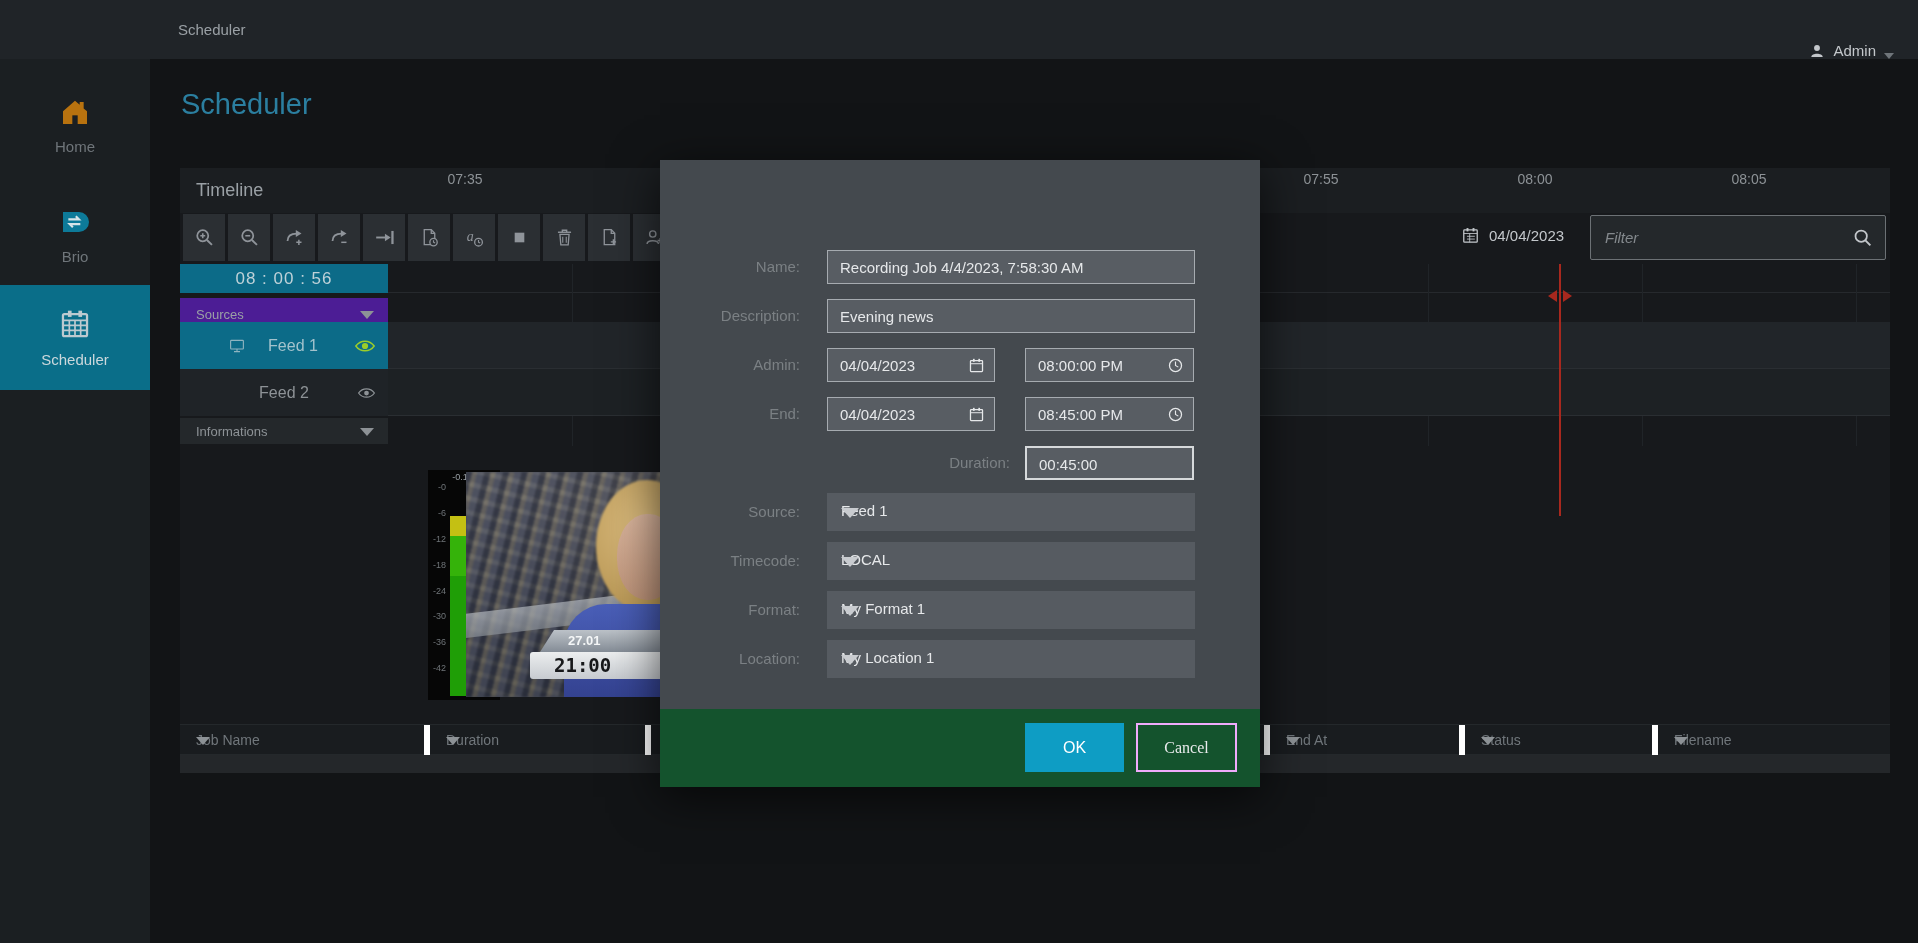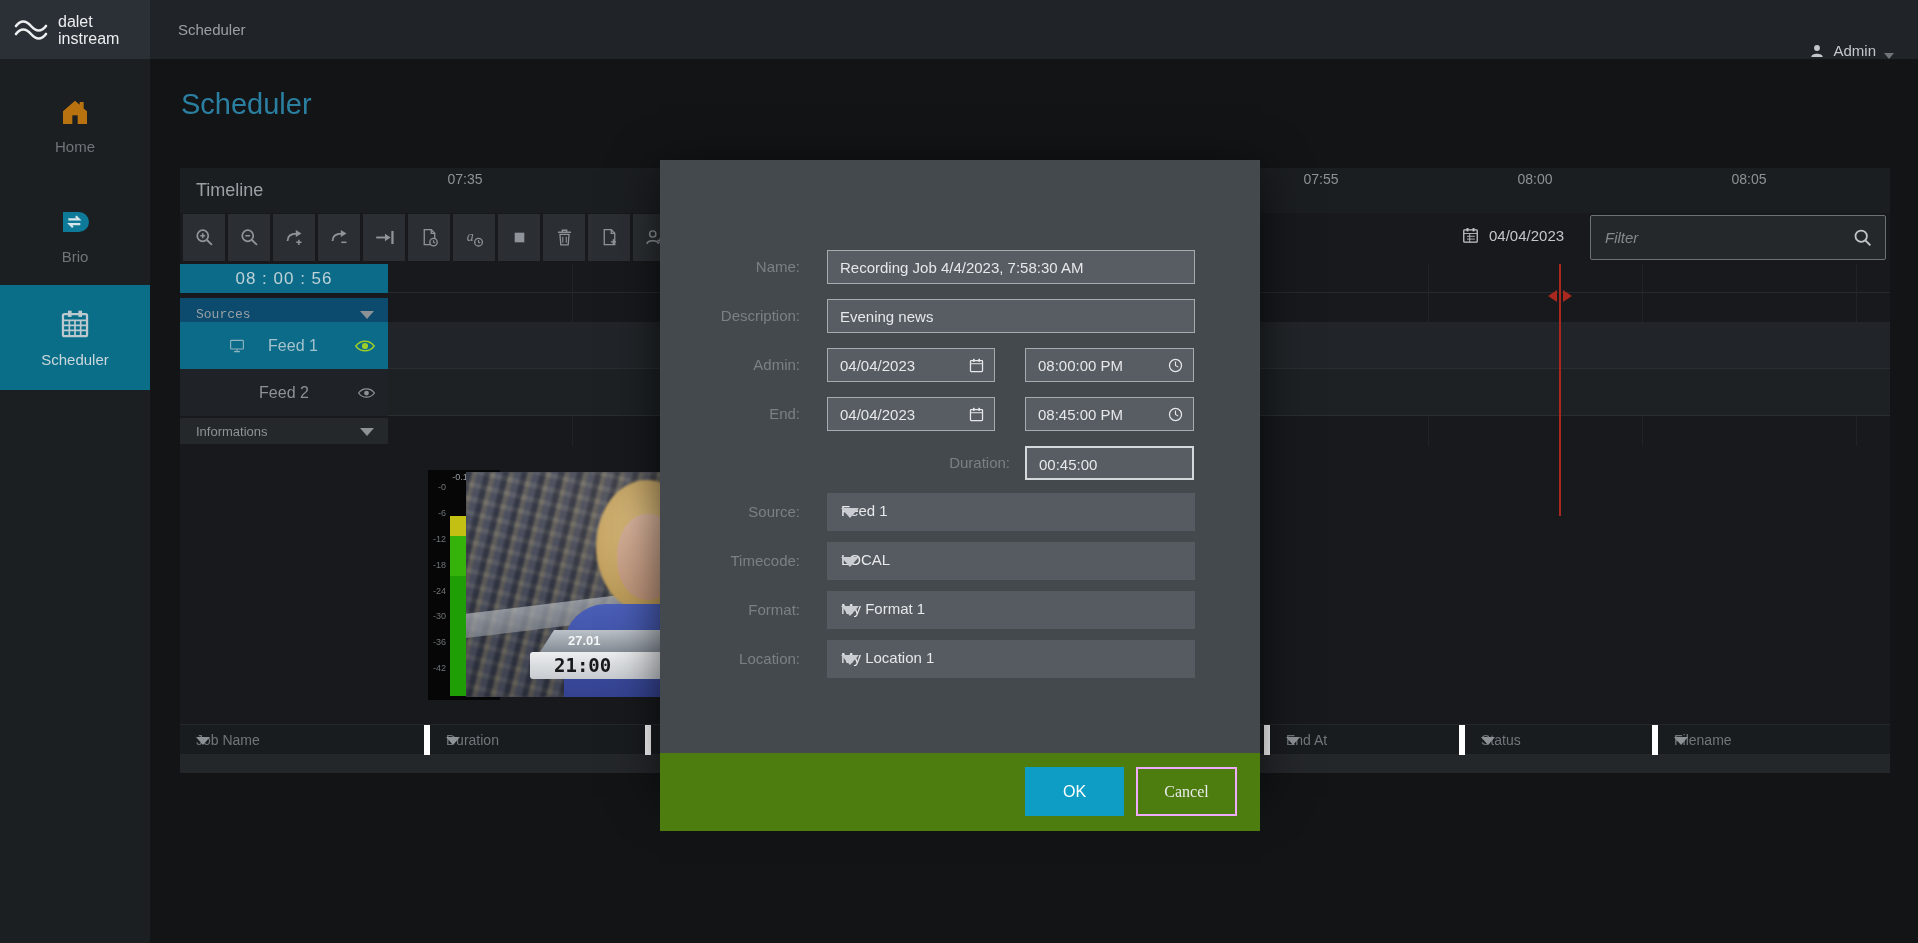--- a/index.html
+++ b/index.html
@@ -43,21 +43,21 @@
   .filter-box svg { position:absolute; right:12px; top:11px; }
 
   
   .timecode { position:absolute; left:0; top:96px; width:208px; height:29px; background:#0c6b88; color:#bfd2d8; font-size:17px; letter-spacing:1px; display:flex; align-items:center; justify-content:center; }
   .ruler { position:absolute; left:208px; top:96px; width:1502px; height:29px; border-bottom:1px solid #26292d; }
   .ruler-label { position:absolute; top:3px; transform:translateX(-50%); color:#8d9296; font-size:14px; }
   .gridline { position:absolute; top:96px; width:1px; height:182px; background:#202428; }
 
   
   .rowcell { position:absolute; left:0; width:208px; }
-  .row-sources { top:130px; height:32px; background:#0c4a6e;font-family:Liberation Mono, monospace; }
+  .row-sources { top:130px; height:32px; background:#4c1d95; }
   .row-feed1 { top:154px; height:47px; background:#0c6b88; }
   .row-feed2 { top:201px; height:47px; background:#1f2327; }
   .row-info { top:250px; height:26px; background:#24282b; }
   .group-label { position:absolute; left:16px; top:50%; transform:translateY(-50%); font-size:13px; color:#9aa0a5; }
   .row-info .group-label { color:#8d9296; }
   .group-tri { position:absolute; right:14px; top:50%; margin-top:-3px; width:0; height:0; border-left:7px solid transparent; border-right:7px solid transparent; border-top:8px solid #8d9296; }
   .feed-label { position:absolute; left:0; width:208px; top:50%; transform:translateY(-50%); text-align:center; font-size:16px; }
   .row-feed1 .feed-label { color:#a3c2cc; }
   .row-feed2 .feed-label { color:#8d9296; }
   .feed-eye { position:absolute; right:12px; top:50%; transform:translateY(-50%); }
@@ -109,40 +109,30 @@
   .modal-title { margin-left:18px; font-size:23px; color:#e9ebed; }
   .mrow-label { position:absolute; left:0; width:140px; text-align:right; font-size:15px; color:#7b8084; }
   .box { position:absolute; background:#585d63; border:1px solid #a6abb0; height:34px; }
   .box input { position:absolute; left:12px; top:0; height:32px; width:calc(100% - 40px); background:transparent; border:none; outline:none; color:#e6e8ea; font-size:15px; font-family:"Liberation Sans", sans-serif; }
   .box.noicon input { width:calc(100% - 20px); }
   .box svg { position:absolute; right:9px; top:8px; }
   .box.bright { border:2px solid #d6d9db; }
   .mselect { position:absolute; left:167px; width:368px; height:38px; background:#565b61; cursor:pointer; }
   .mselect span { position:absolute; left:14px; top:9px; font-size:15px; color:#e6e8ea; }
   .mselect .tri-s { position:absolute; right:14px; top:15px; width:0; height:0; border-left:9px solid transparent; border-right:9px solid transparent; border-top:10px solid #c9ccd0; }
-  .modal-footer { position:absolute; left:0; top:549px; width:600px; height:78px; background:#4d7c0f;margin-top:44px; }
+  .modal-footer { position:absolute; left:0; top:549px; width:600px; height:78px; background:#14532d; }
   .btn-ok { position:absolute; left:365px; top:14px; width:99px; height:49px; background:#0e9dc4; border:none; color:#ffffff; font-size:16px; font-family:"Liberation Sans", sans-serif; cursor:pointer; }
   .btn-cancel { position:absolute; left:476px; top:14px; width:101px; height:49px; background:transparent; border:2px solid #f0abfc; color:#e9ebec; font-size:16px; font-family:Liberation Serif, serif; cursor:pointer; }
 </style>
 </head>
 <body>
 
 <div class="stage">
 
   <div class="topbar">
-    <div class="logo">
-      <svg width="38" height="34" viewBox="0 0 38 34">
-        <path d="M4 13 q7 -9 15 0 t15 0" stroke="#eceef0" stroke-width="2.6" fill="none" stroke-linecap="round"></path>
-        <path d="M4 21 q7 -9 15 0 t15 0" stroke="#eceef0" stroke-width="2.6" fill="none" stroke-linecap="round"></path>
-      </svg>
-      <div class="logo-text">
-        <div>dalet</div>
-        <div>instream</div>
-      </div>
-    </div>
     <div class="topbar-title">Scheduler</div>
     <div class="user">
       <svg width="16" height="16" viewBox="0 0 24 24">
         <circle cx="12" cy="7.5" r="4.4" fill="#c3c7cb"></circle>
           <path d="M3.5 21 c0 -6.5 17 -6.5 17 0 z" fill="#c3c7cb"></path>
       </svg>
       <span>Admin</span>
       <span class="tri"></span>
     </div>
   </div>

